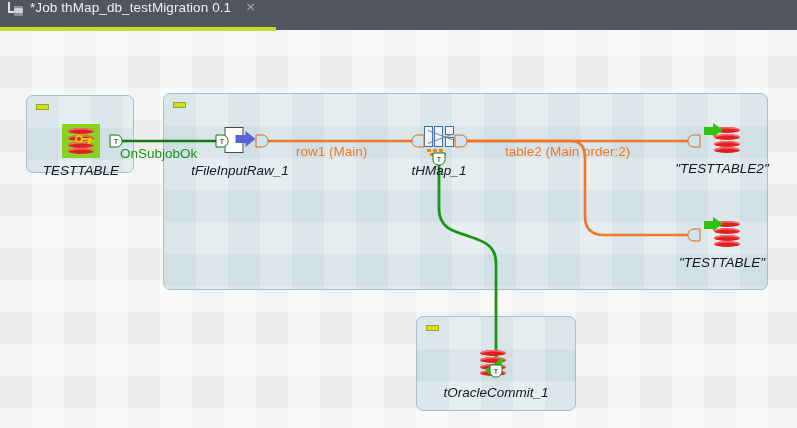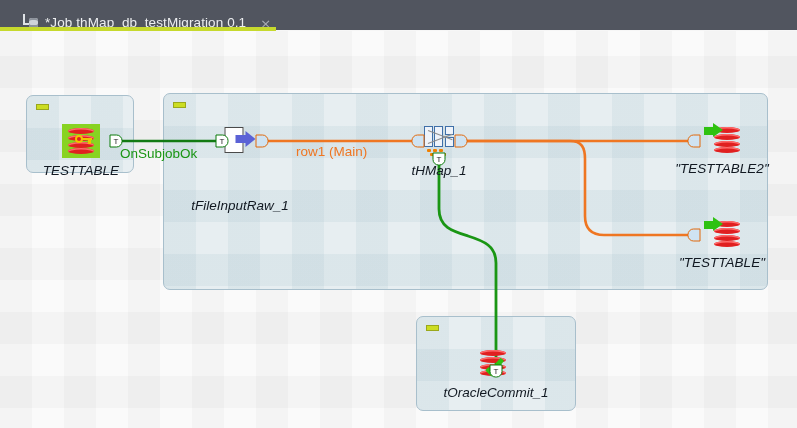--- a/index.html
+++ b/index.html
@@ -20,22 +20,22 @@
     position: absolute;
     left: 0; top: 0;
     width: 797px; height: 30px;
     background: #51555f;
   }
   .tab {
     position: absolute;
     left: 0; top: 0;
     height: 30px;
     display: flex;
-    align-items: flex-end;
-    padding: 0 8px 0 21px;
+    align-items: flex-start;
+    padding: 0 8px 0 6px;
     box-sizing: border-box;
   }
   .tab-icon {
     width: 18px; height: 18px;
     position: relative;
     margin-right: 6px;
     flex: none;
   }
   .tab-icon .ti-hook {
     position: absolute;
@@ -405,21 +405,21 @@
   </div>
 
   <div class="comp" style="left:240px; top:110px;">
     <div class="comp-icon" style="left:0; top:0;">
       <div class="fileicon">
         <span class="page"></span>
         <span class="blue-shaft"></span>
         <span class="blue-head"></span>
       </div>
     </div>
-    <div class="comp-label" style="left:0; top:22px;margin-top:35px;">tFileInputRaw_1</div>
+    <div class="comp-label" style="left:0; top:22px;">tFileInputRaw_1</div>
   </div>
 
   <div class="comp" style="left:439px; top:110px;">
     <div class="comp-icon" style="left:0; top:0;">
       <div class="mapicon">
         <span class="blk bl1"></span>
           <span class="blk bl2"></span>
         <span class="blk br1"></span>
           <span class="blk br2"></span>
         <span class="ln l1"></span>
@@ -496,14 +496,15 @@
   <div class="port port-orange port-fill-blue" style="left:262px; top:110px;"></div>
   <div class="port port-orange-l port-fill-blue" style="left:418px; top:110px;"></div>
   <div class="port port-orange port-fill-blue" style="left:461px; top:110px;"></div>
   <div class="port port-orange-l port-fill-blue" style="left:694px; top:110px;"></div>
   <div class="port port-orange-l port-fill-blue" style="left:694px; top:204px;"></div>
   <div class="port port-green-d" style="left:439px; top:128px;">T</div>
   <div class="port port-green-d" style="left:496px; top:340px;">T</div>
 
   <div class="link-label lbl-green" style="left:120px; top:115px;">OnSubjobOk</div>
   <div class="link-label lbl-orange" style="left:296px; top:113px;">row1 (Main)</div>
+  <div class="link-label lbl-orange" style="left:505px; top:113px;">table2 (Main order:2)</div>
 
 </div>
 
 </body></html>

